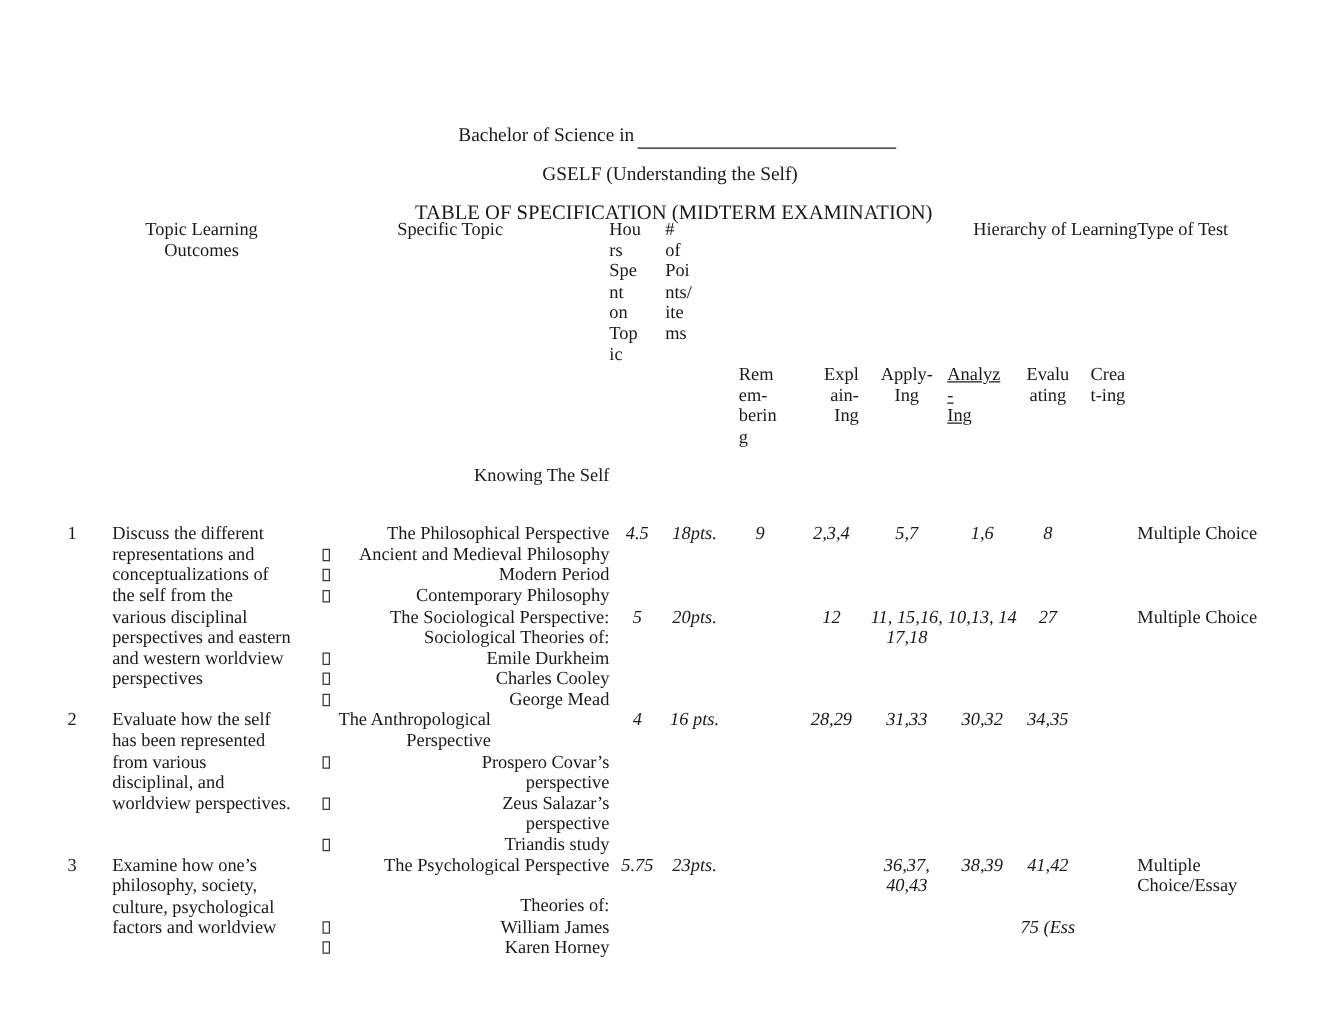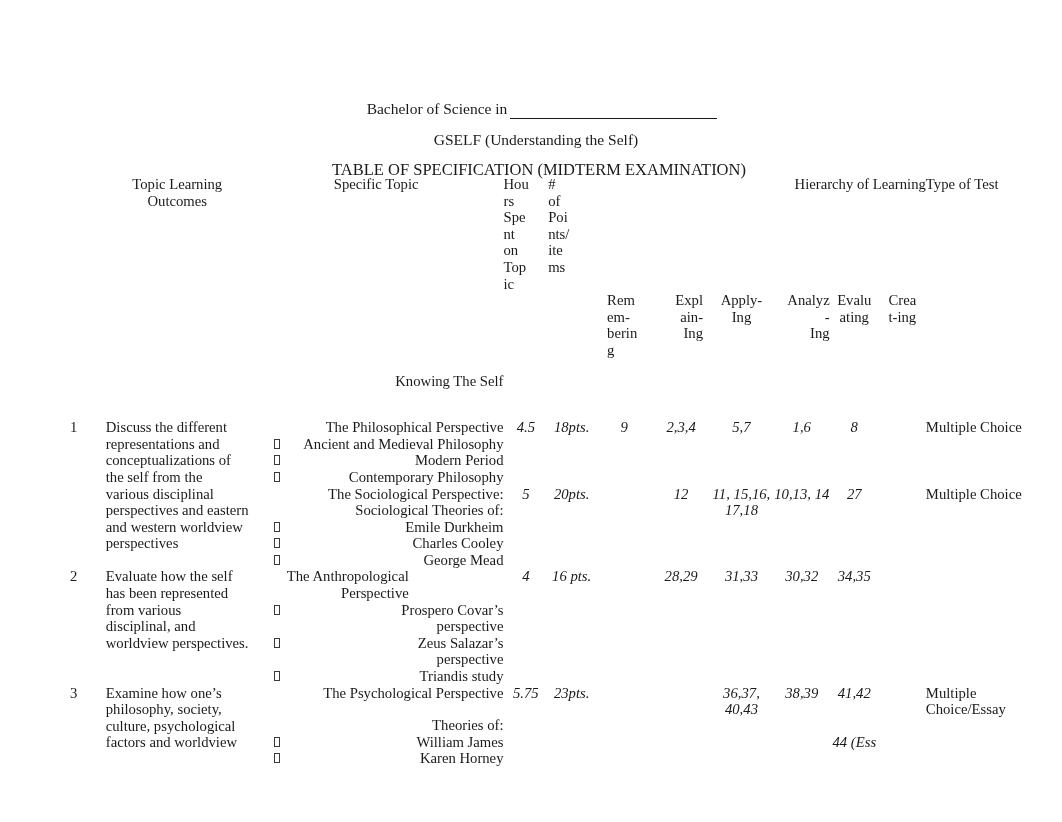--- a/index.html
+++ b/index.html
@@ -56,21 +56,21 @@
     top: 160px;
     width: 1062px;
     text-align: center;
     font-size: 16.5px;
     padding-left: 8px;
   }
 
   
   table.tos {
     position: absolute;
-    left: 70px;
+    left: 54px;
     top: 176px;
     border-collapse: collapse;
     table-layout: fixed;
     width: 990px;
   }
   table.tos td, table.tos th {
     border: none;
     padding: 0;
     vertical-align: top;
     font-weight: normal;
@@ -101,21 +101,21 @@
   .hdr-row td { padding-bottom: 0; }
 
   .sub-hdr td {
     text-align: center;
     font-size: 14.4px;
     line-height: 16.5px;
   }
   .sub-hdr .sh-rem  { text-align: left;  padding-left: 12px; }
   .sub-hdr .sh-exp  { text-align: right; padding-right: 6px; }
   .sub-hdr .sh-app  { text-align: center; }
-  .sub-hdr .sh-ana  { text-align: right; }
+  .sub-hdr .sh-ana  { text-align: left; text-decoration: underline; }
   .sub-hdr .sh-eval { text-align: center; }
   .sub-hdr .sh-crea { text-align: center; }
 
   
   .num-cell   { text-align: left;  padding-left: 5px; }
   .tlo-cell   { text-align: left;  padding-left: 32px; }
   .topic-cell { text-align: right;  padding-left: 0px; }
   .ctr        { text-align: center; font-style: italic; }
   .type-cell  { text-align: left;  padding-left: 22px; }
 
@@ -316,21 +316,21 @@
         </ul>
       </td>
       <td class="ctr">5.75</td>
       <td class="ctr">23pts.</td>
       <td class="ctr"></td>
       <td class="ctr"></td>
       <td class="ctr">36,37, 40,43</td>
       <td class="ctr">38,39</td>
       <td class="ctr">
         <div>41,42</div>
-        <div style="margin-top:33px;">44 (Ess</div>
+        <div style="margin-top:33px;">75 (Ess</div>
       </td>
       <td class="ctr"></td>
       <td class="type-cell">Multiple Choice/Essay</td>
     </tr>
 
   </tbody>
     </table>
 </div>
 
 </body></html>

